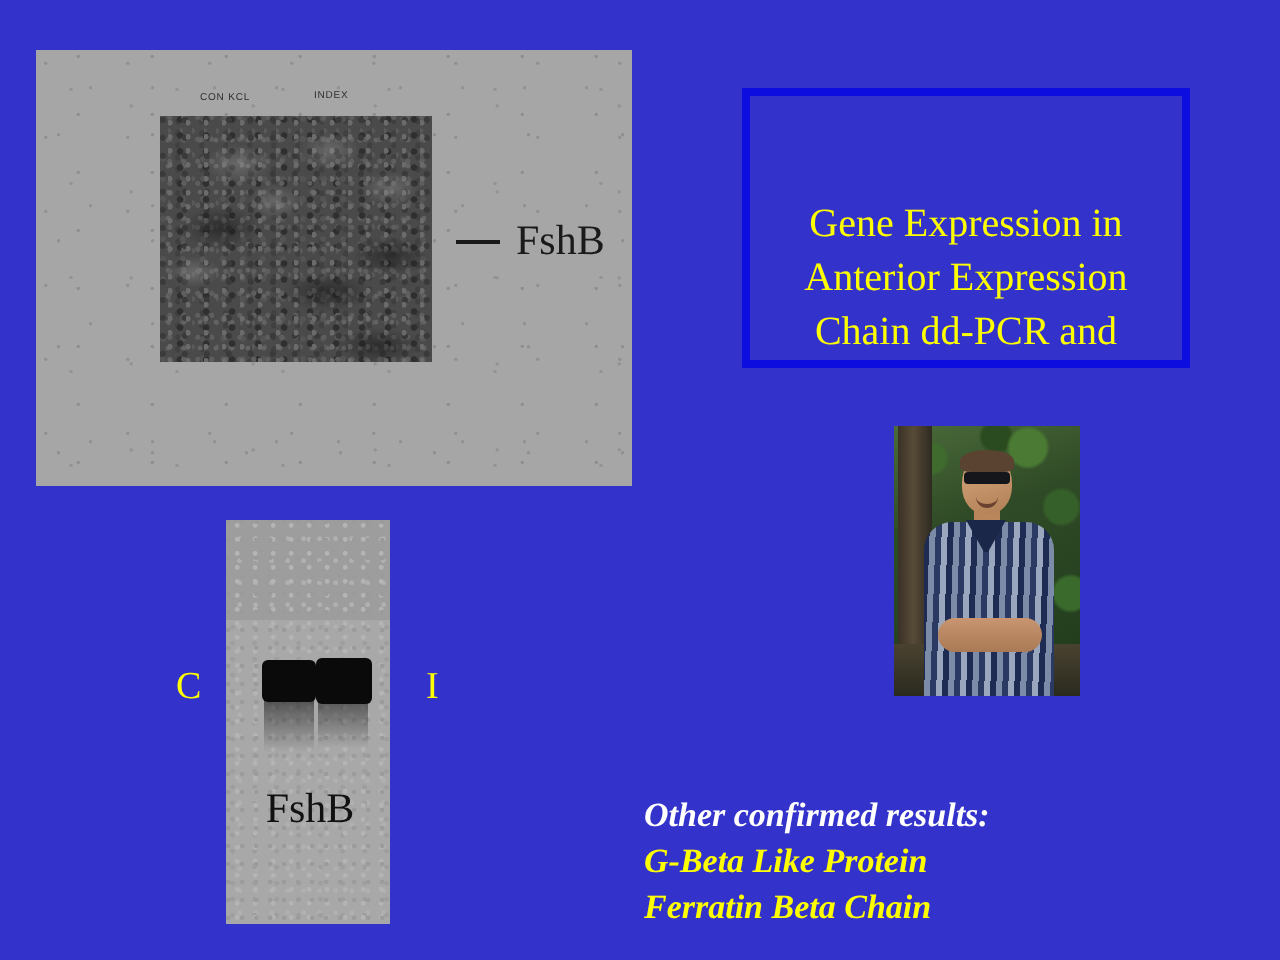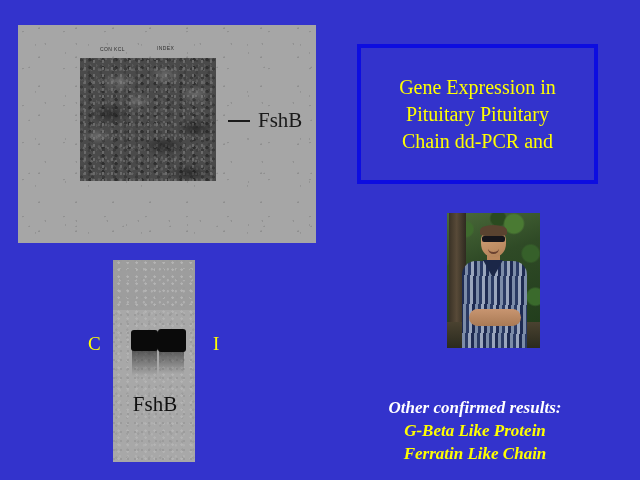--- a/index.html
+++ b/index.html
@@ -67,25 +67,25 @@
     color:#1a1a1a;
     white-space:nowrap;
   }
   .fshb-marker .dash{
     display:inline-block;width:22px;height:2px;background:#1a1a1a;
   }
   .fshb-marker .txt{font-size:21px;}
 
   
   .title-box{
-    position:absolute;left:357px;top:44px;width:241px;height:140px;
+    position:absolute;left:371px;top:44px;width:224px;height:140px;
     border:4px solid #0d0de0;
     background:#3333cc;
     box-sizing:border-box;
-    display:flex;flex-direction:column;align-items:center;justify-content:center;
+    display:flex;flex-direction:column;align-items:center;justify-content:flex-end;
   }
   .title-box .line{
     color:#ffff00;font-size:20px;line-height:27px;text-align:center;white-space:nowrap;
   }
 
   
   .photo{
     position:absolute;left:447px;top:213px;width:93px;height:135px;
     overflow:hidden;
     background:#2d4a22;
@@ -180,21 +180,21 @@
   .lane-letter{
     position:absolute;color:#ffff00;font-size:19px;
   }
   .north-label{
     position:absolute;left:120px;top:392px;width:70px;
     text-align:center;color:#111;font-size:21px;
   }
 
   
   .results{
-    position:absolute;left:330px;top:396px;width:290px;text-align:center;
+    position:absolute;left:322px;top:396px;width:290px;
   }
   .results .hdr{
     color:#ffffff;font-weight:bold;font-style:italic;font-size:17px;line-height:23px;
   }
   .results .item{
     color:#ffff00;font-weight:bold;font-style:italic;font-size:17px;line-height:23px;
   }
 </style>
 </head>
 <body>
@@ -221,21 +221,21 @@
     <div class="gel-lane-label" style="left:139px;top:20px;">INDEX</div>
   </div>
 
   <div class="fshb-marker">
     <span class="dash"></span>
     <span class="txt">FshB</span>
   </div>
 
   <div class="title-box">
     <div class="line">Gene Expression in</div>
-    <div class="line">Pituitary Pituitary</div>
+    <div class="line">Anterior Expression</div>
     <div class="line">Chain dd-PCR and</div>
   </div>
 
   <div class="photo">
     <div class="sky"></div>
     <div class="foliage"></div>
     <div class="trunk"></div>
     <div class="ground"></div>
     <div class="shirt"></div>
     <div class="neck"></div>
@@ -257,16 +257,16 @@
   </div>
 
   <div class="lane-letter" style="left:88px;top:333px;">C</div>
   <div class="lane-letter" style="left:213px;top:333px;">I</div>
 
   <div class="north-label">FshB</div>
 
   <div class="results">
     <div class="hdr">Other confirmed results:</div>
     <div class="item">G-Beta Like Protein</div>
-    <div class="item">Ferratin Like Chain</div>
+    <div class="item">Ferratin Beta Chain</div>
   </div>
 
 </div>
 
 </body></html>

